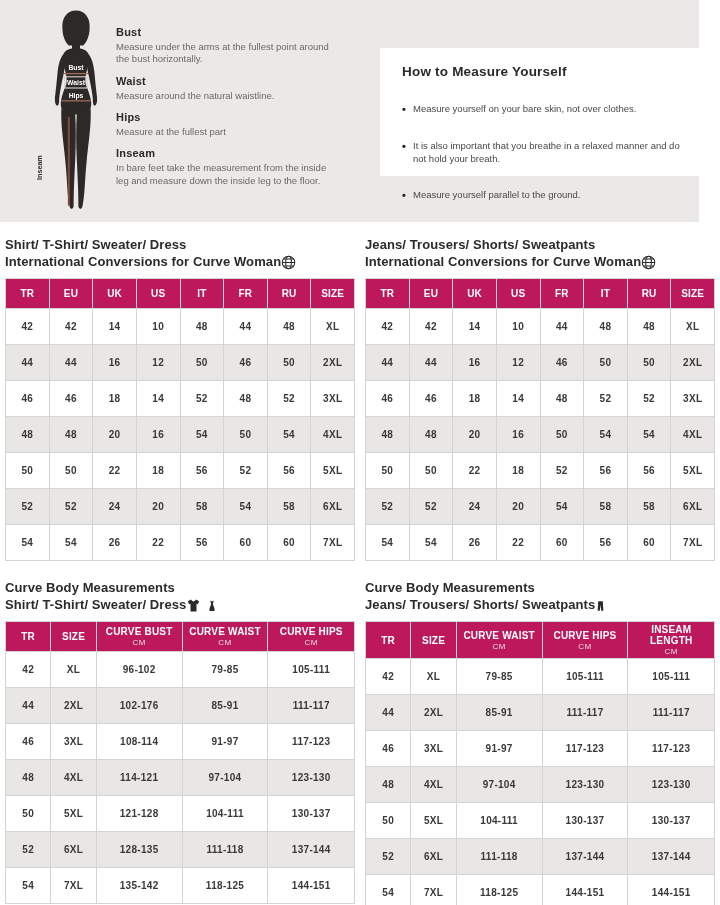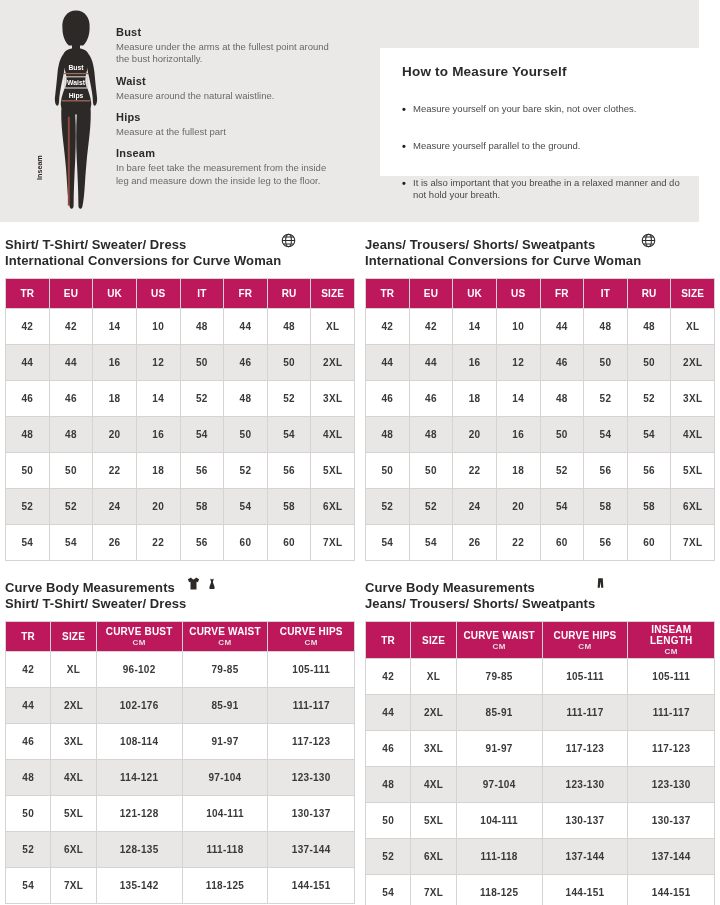--- a/index.html
+++ b/index.html
@@ -67,21 +67,21 @@
   
   .tables {
     padding: 15px 5px 0 5px;
     display: grid;
     grid-template-columns: 1fr 1fr;
     column-gap: 10px;
     row-gap: 19px;
   }
   .block-title {
     display: flex;
-    align-items: flex-start;
+    align-items: flex-end;
     min-height: 33px;
     margin-bottom: 8px;
   }
   .block-title .title-text div {
     font-size: 13px; font-weight: bold; color: #2b2a29;
     line-height: 1.26; letter-spacing: 0.1px;
   }
   .title-icons { display: flex; align-items: center; gap: 5px; margin-top: -4px; }
 
   table {
@@ -97,21 +97,21 @@
     height: 30px;
     text-align: center;
     vertical-align: middle;
     border: 1px solid #d6d4d2;
     padding: 2px 1px;
     letter-spacing: 0.2px;
   }
   th .unit {
     display: block;
     font-size: 8px;
-    font-weight: bold;
+    font-weight: normal;
     color: #e3e1e0;
     margin-top: 1px;
     letter-spacing: 0.4px;
   }
   td {
     height: 36px;
     text-align: center;
     vertical-align: middle;
     font-size: 10px;
     font-weight: bold;
@@ -170,22 +170,22 @@
       <div class="mp">
         <h4>Inseam</h4>
         <p>In bare feet take the measurement from the inside leg and measure down the inside leg to the floor.</p>
       </div>
     </div>
 
     <div class="howto">
       <h3>How to Measure Yourself</h3>
       <ul>
         <li>Measure yourself on your bare skin, not over clothes.</li>
+        <li>It is also important that you breathe in a relaxed manner and do not hold your breath.</li>
         <li>Measure yourself parallel to the ground.</li>
-        <li>It is also important that you breathe in a relaxed manner and do not hold your breath.</li>
       </ul>
     </div>
   </section>
 
   <section class="tables">
 
     <div class="table-block">
       <div class="block-title">
         <div class="title-text">
           <div>Shirt/ T-Shirt/ Sweater/ Dress</div>

